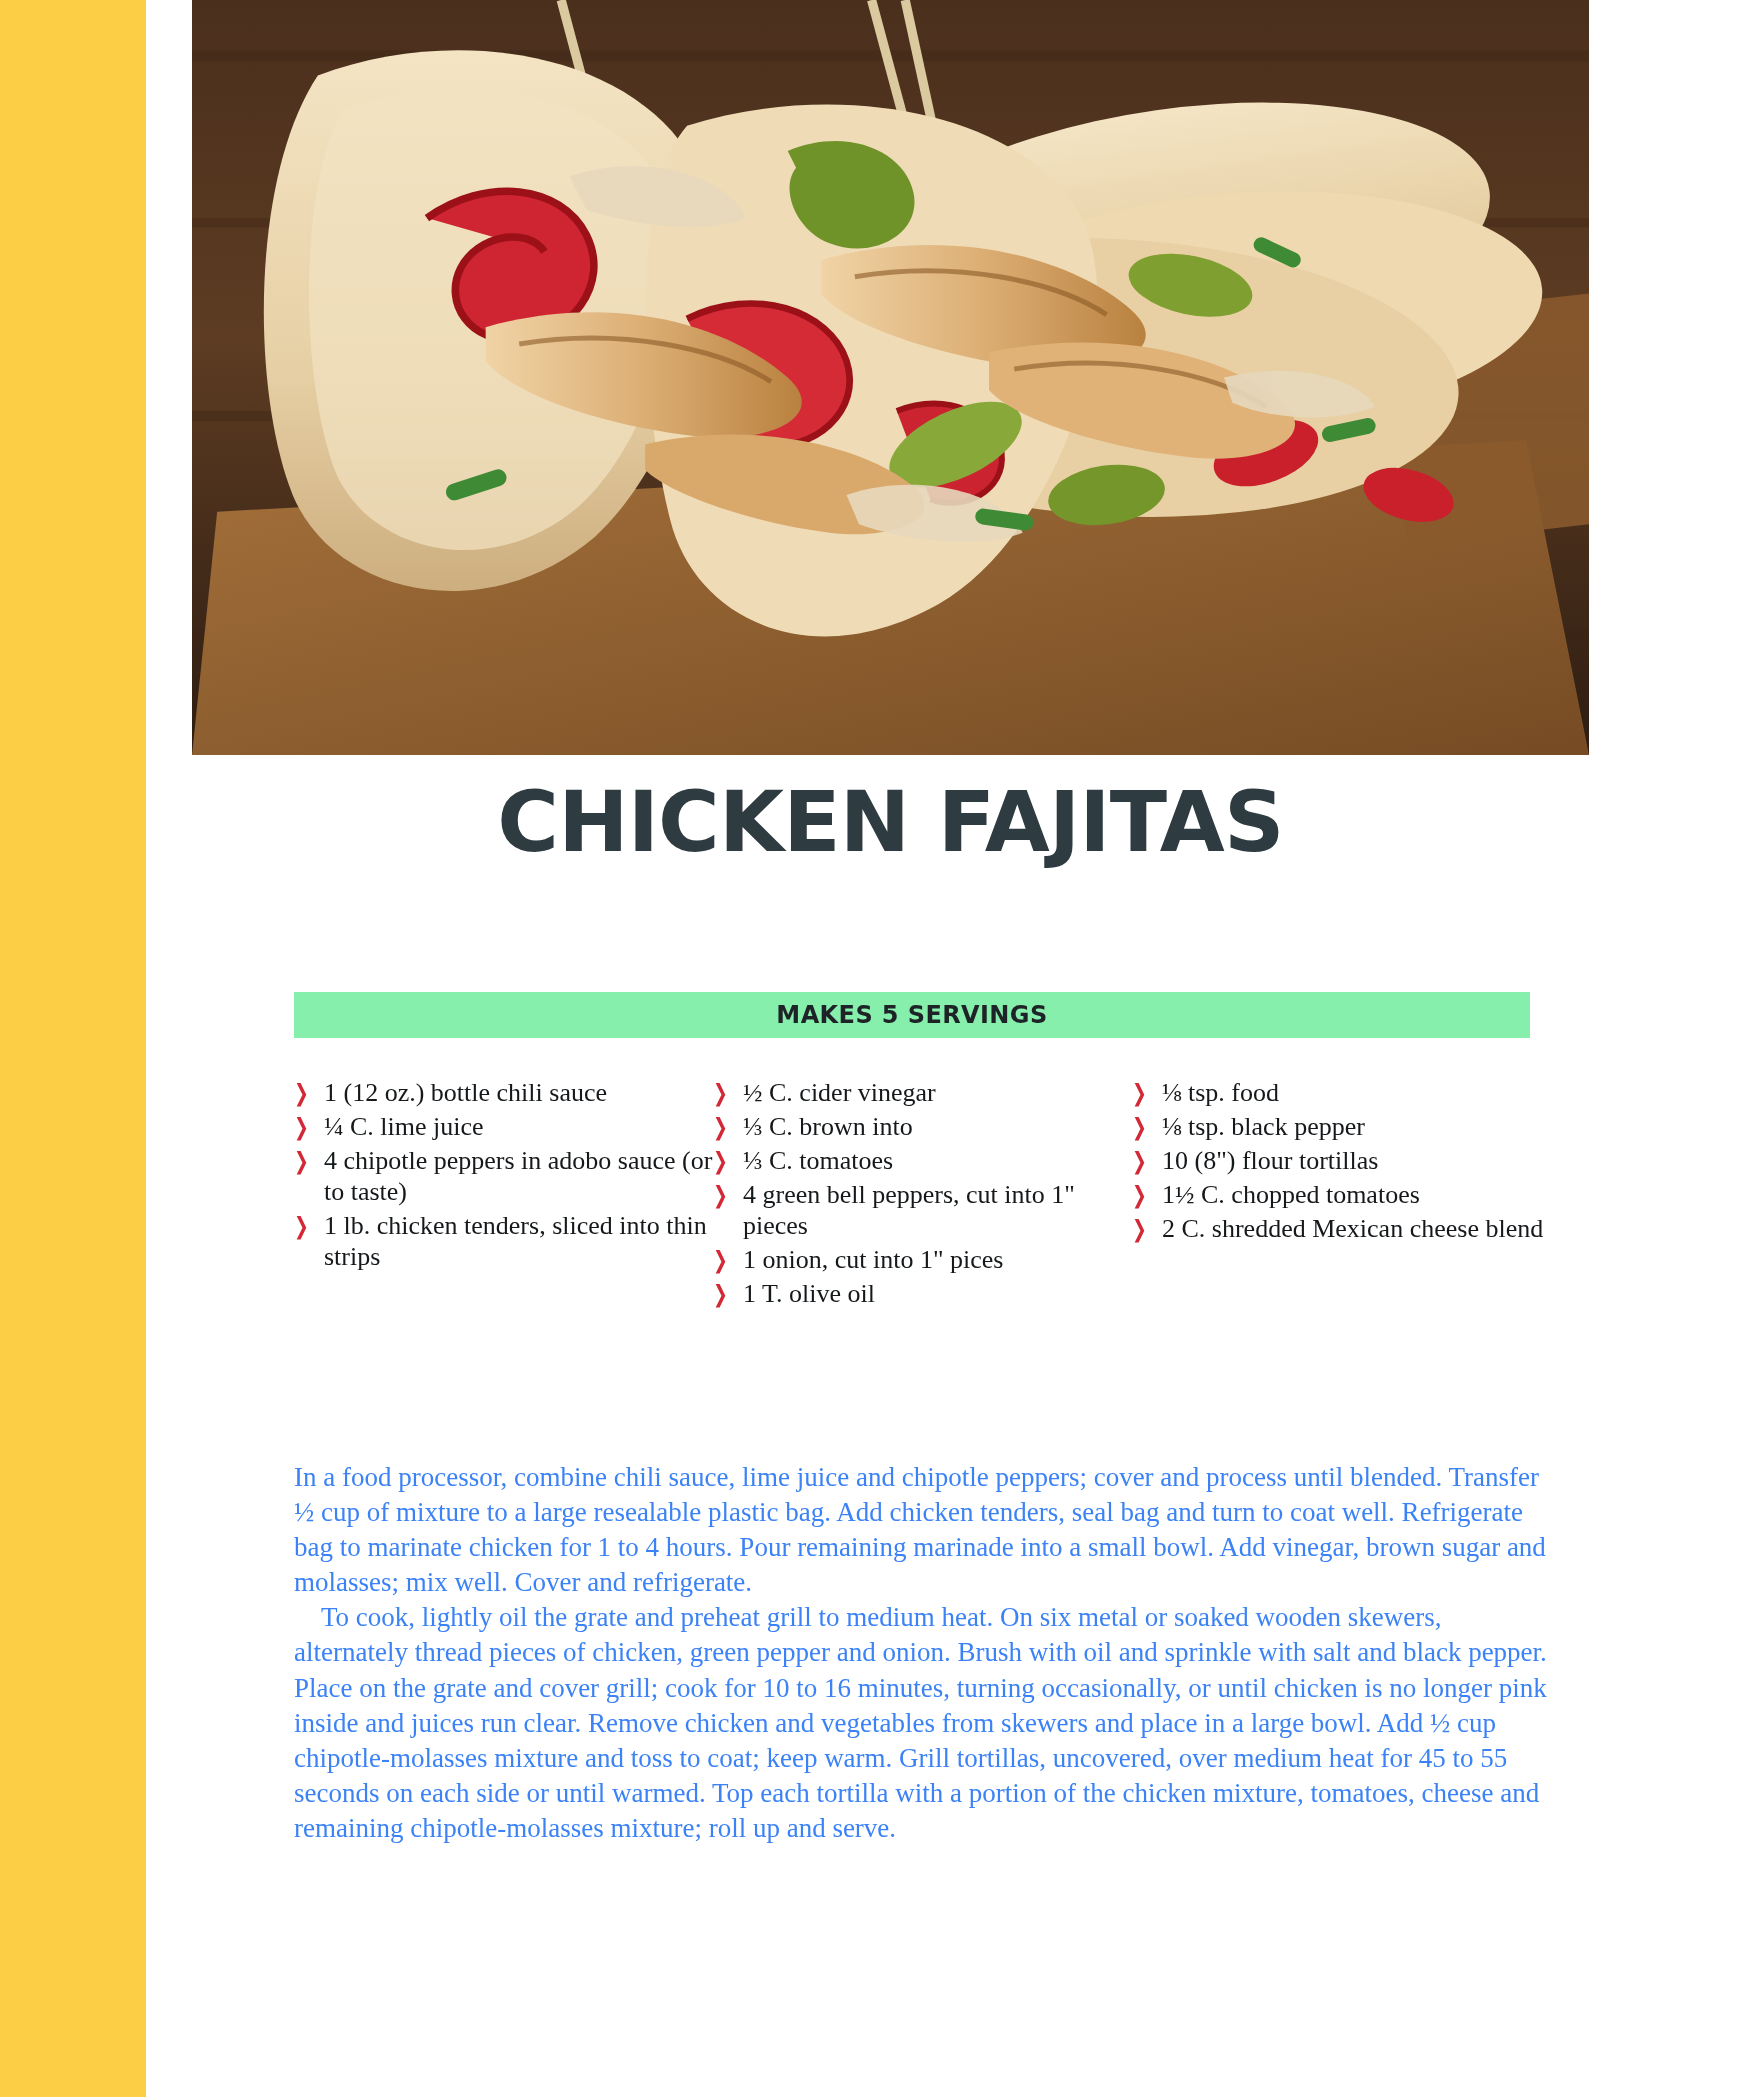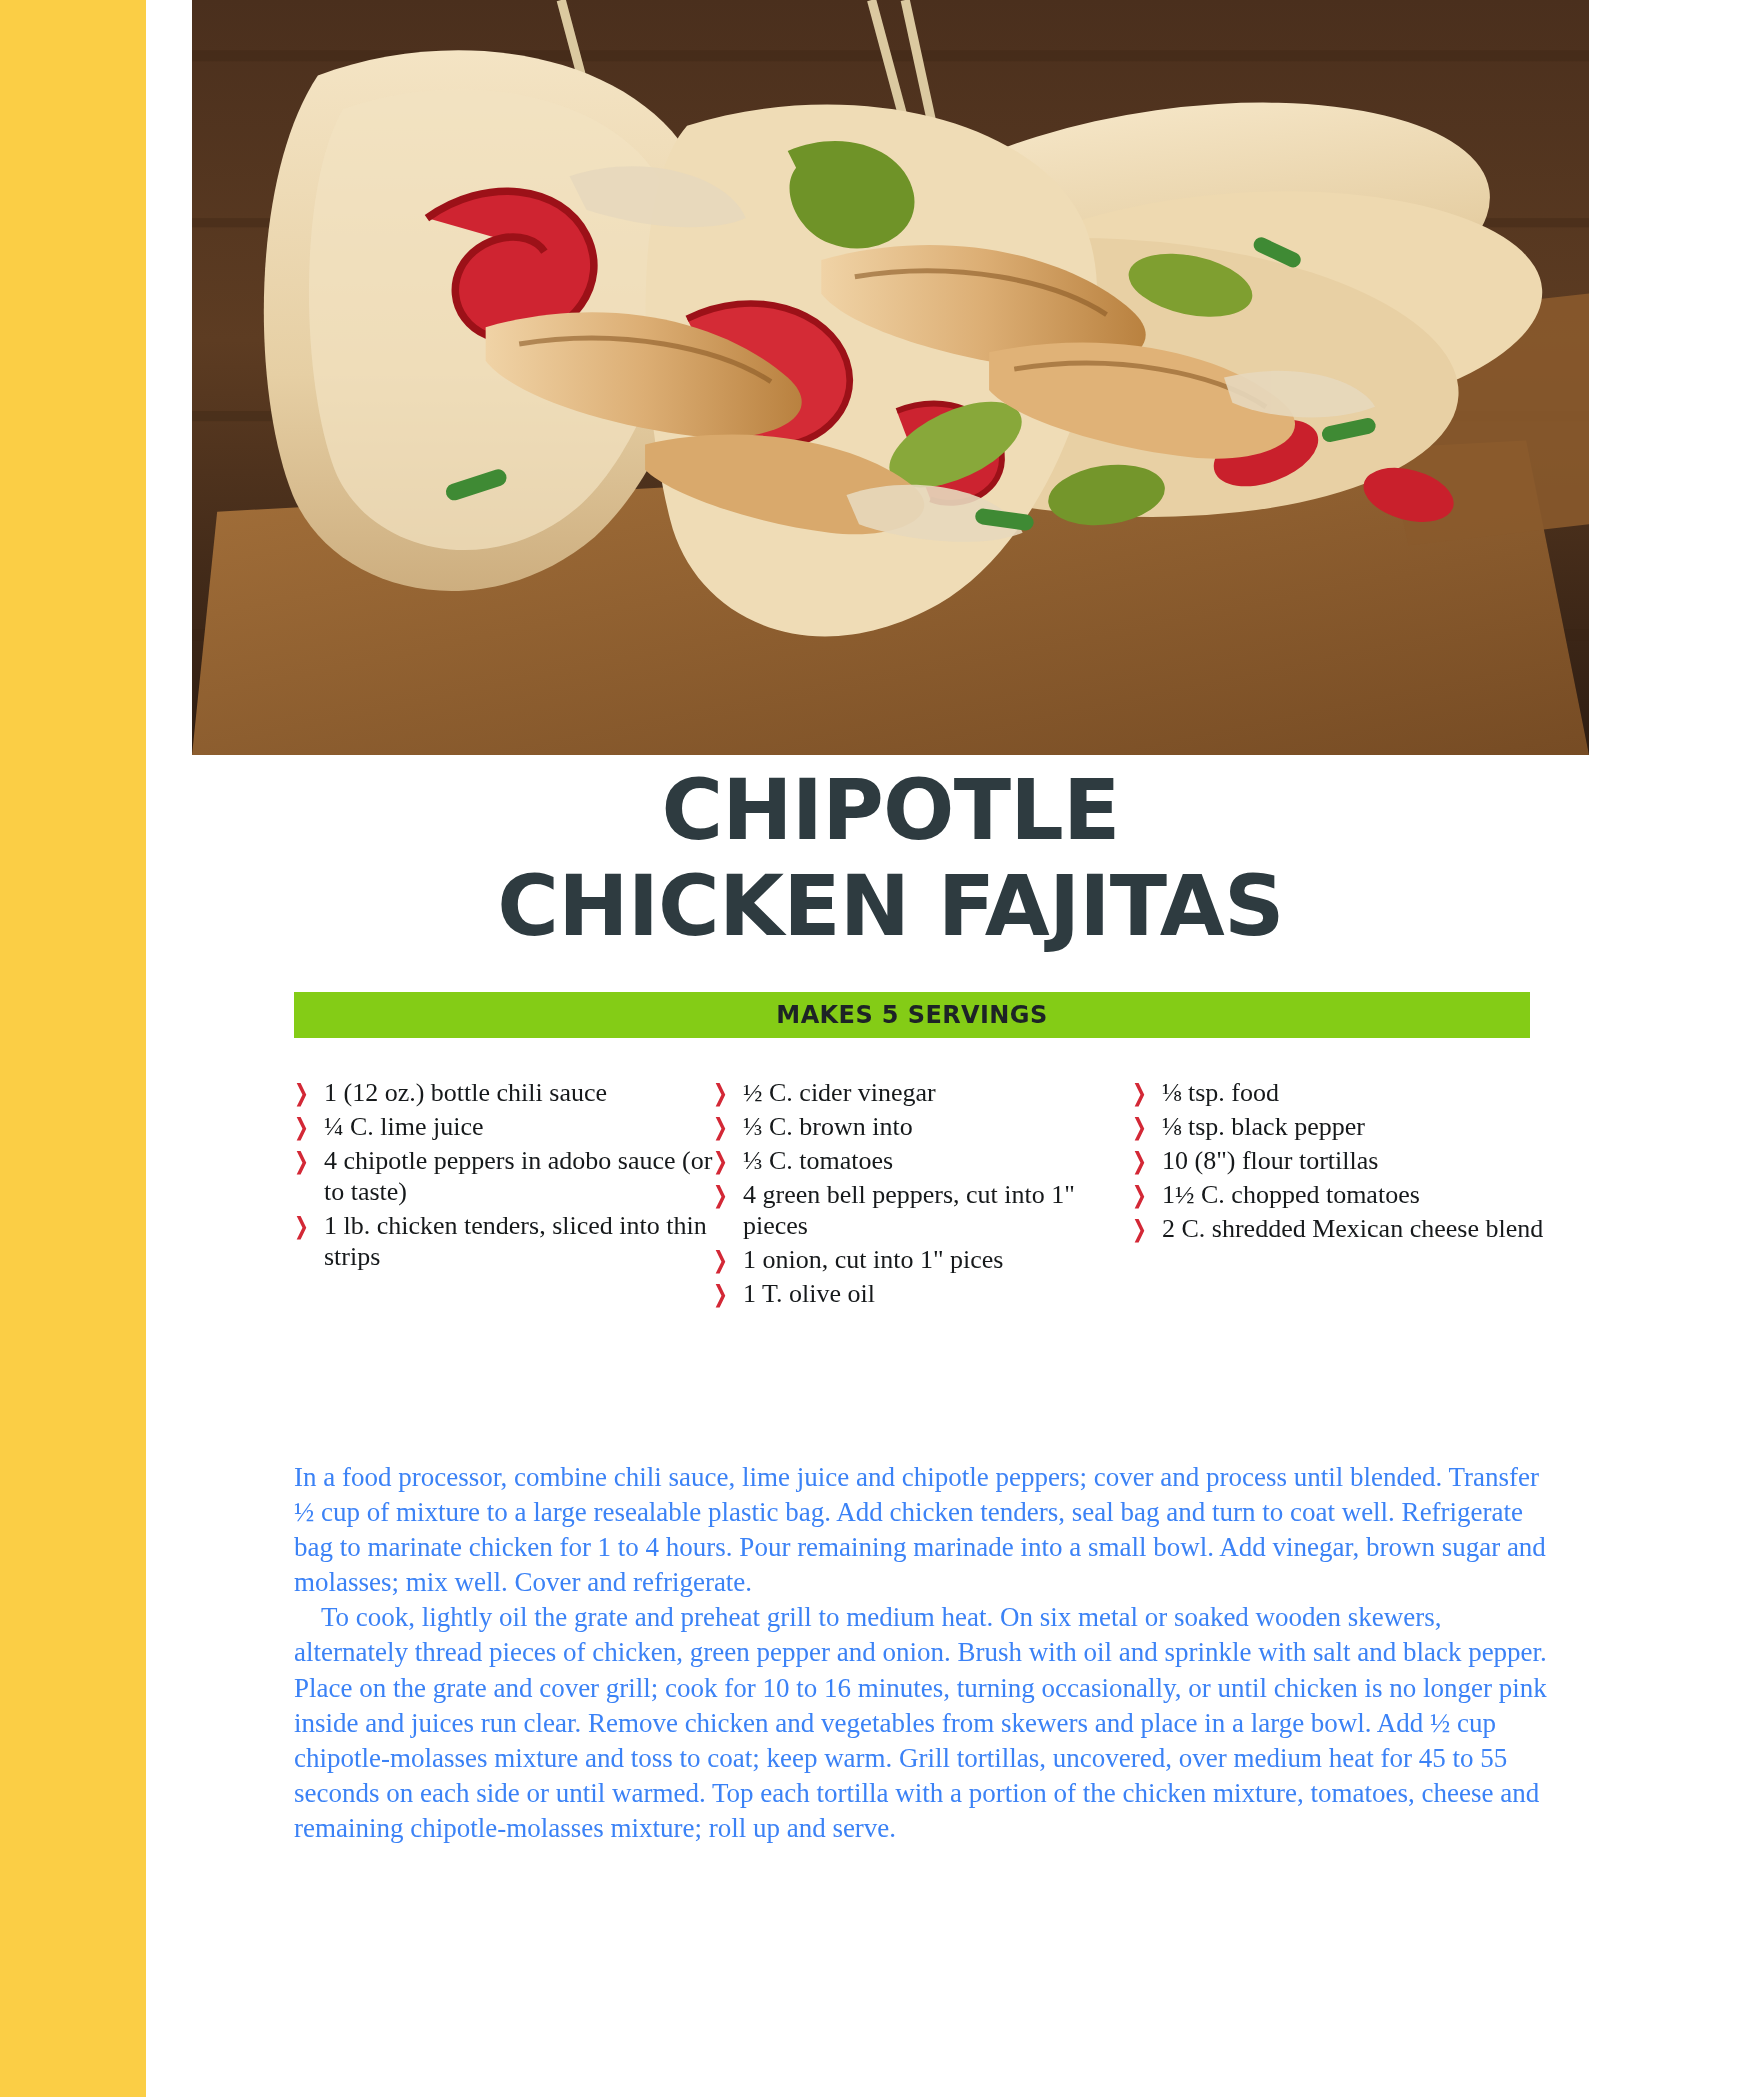--- a/index.html
+++ b/index.html
@@ -60,21 +60,21 @@
   .title .l1 { display: block; }
   .title .l2 { display: block; margin-top: 12px; }
 
   
   .servings-bar {
     position: absolute;
     left: 148px;
     top: 992px;
     width: 1236px;
     height: 46px;
-    background: #84cc16;
+    background: #86efac;
     display: flex;
     align-items: center;
     justify-content: center;
   }
   .servings-bar span {
     font-family: "DejaVu Sans", sans-serif;
     font-weight: bold;
     font-size: 24px;
     color: #1d2326;
     letter-spacing: 0.4px;
@@ -223,21 +223,20 @@
           <rect x="2540" y="560" width="120" height="36" rx="18" transform="rotate(25 2540 560)"></rect>
           <rect x="2690" y="1020" width="130" height="38" rx="19" transform="rotate(-12 2690 1020)"></rect>
           <rect x="1870" y="1210" width="140" height="38" rx="19" transform="rotate(8 1870 1210)"></rect>
         </g>
 
         <rect x="0" y="0" width="3330" height="1800" fill="none"></rect>
       </svg>
     </div>
 
     <div class="title">
-      <span class="l1">CHIPOTLE</span>
       <span class="l2">CHICKEN FAJITAS</span>
     </div>
 
     <div class="servings-bar">
       <span>MAKES 5 SERVINGS</span>
     </div>
 
     <div class="ingredients">
       <div class="ing-col">
         <div class="ing-item"><span class="bullet">❯</span><span>1 (12 oz.) bottle chili sauce</span></div>

